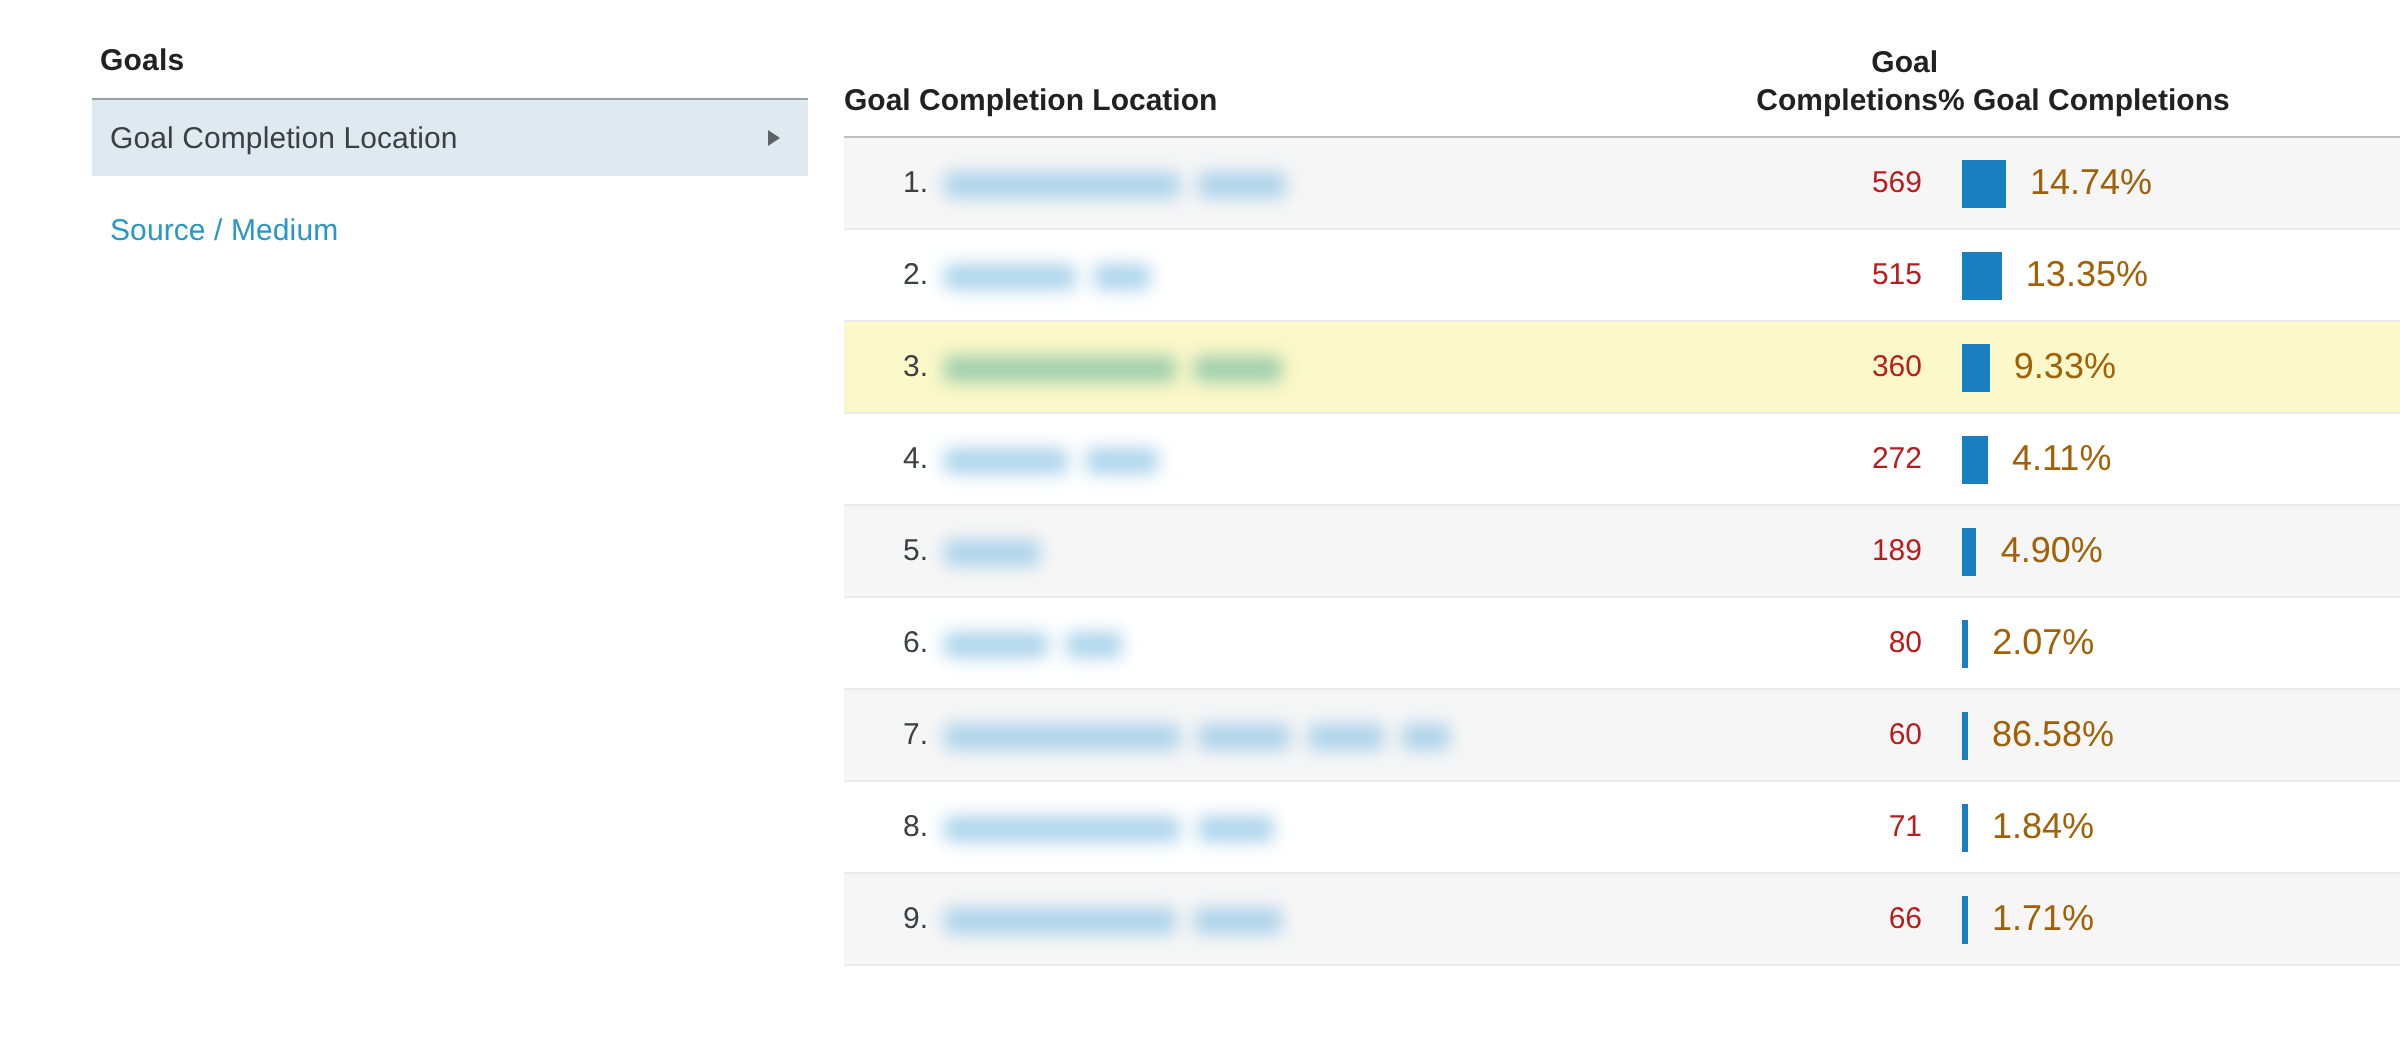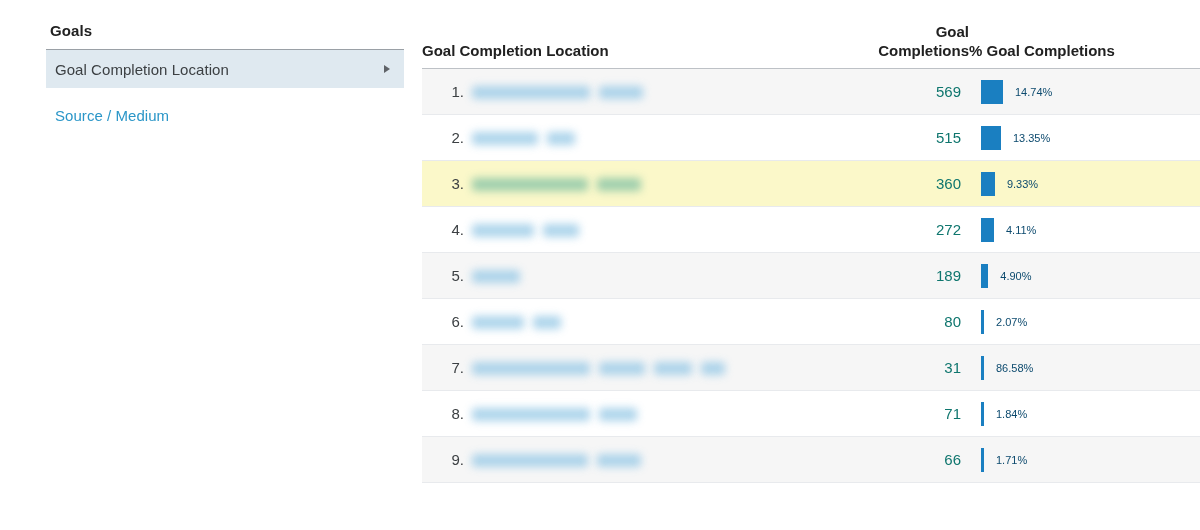--- a/index.html
+++ b/index.html
@@ -137,33 +137,33 @@
     opacity: .85;
     margin-top: 1px;
   }
   tr.hl .redacted { background: #86c4a6; opacity: .8; }
   .redacted-wrap { display: flex; align-items: center; gap: 9px; }
 
   td.num-cell {
     text-align: right;
     padding-right: 8px;
     font-size: 15px;
-    color: #0f766e;
+    color: #b91c1c;
   }
   td.pct-cell { padding-left: 12px; }
   .pct-wrap { display: flex; align-items: center; }
   .bar {
     height: 24px;
     background: #1a7fc1;
     flex: 0 0 auto;
   }
   .pct-val {
     margin-left: 12px;
-    font-size: 11px;
-    color: #0c4a6e;
+    font-size: 18px;
+    color: #a16207;
     white-space: nowrap;
   }
 </style>
 </head>
 <body>
 
 <div id="app">
 
   <div class="left-panel">
     <div class="panel-title">Goals</div>
@@ -308,21 +308,21 @@
               <div class="dim-cell">
                 <span class="rownum">7.</span>
                 <span class="redacted-wrap">
                   <span class="redacted" style="width: 118px;"></span>
                   <span class="redacted" style="width: 46px;"></span>
                   <span class="redacted" style="width: 38px;"></span>
                   <span class="redacted" style="width: 24px;"></span>
                 </span>
               </div>
             </td>
-            <td class="num-cell">31</td>
+            <td class="num-cell">60</td>
             <td class="pct-cell">
               <div class="pct-wrap">
                 <div class="bar" style="width: 3px; background: rgb(26, 127, 193);"></div>
                 <span class="pct-val">86.58%</span>
               </div>
             </td>
           </tr>
           <tr class="even">
             <td>
               <div class="dim-cell">

